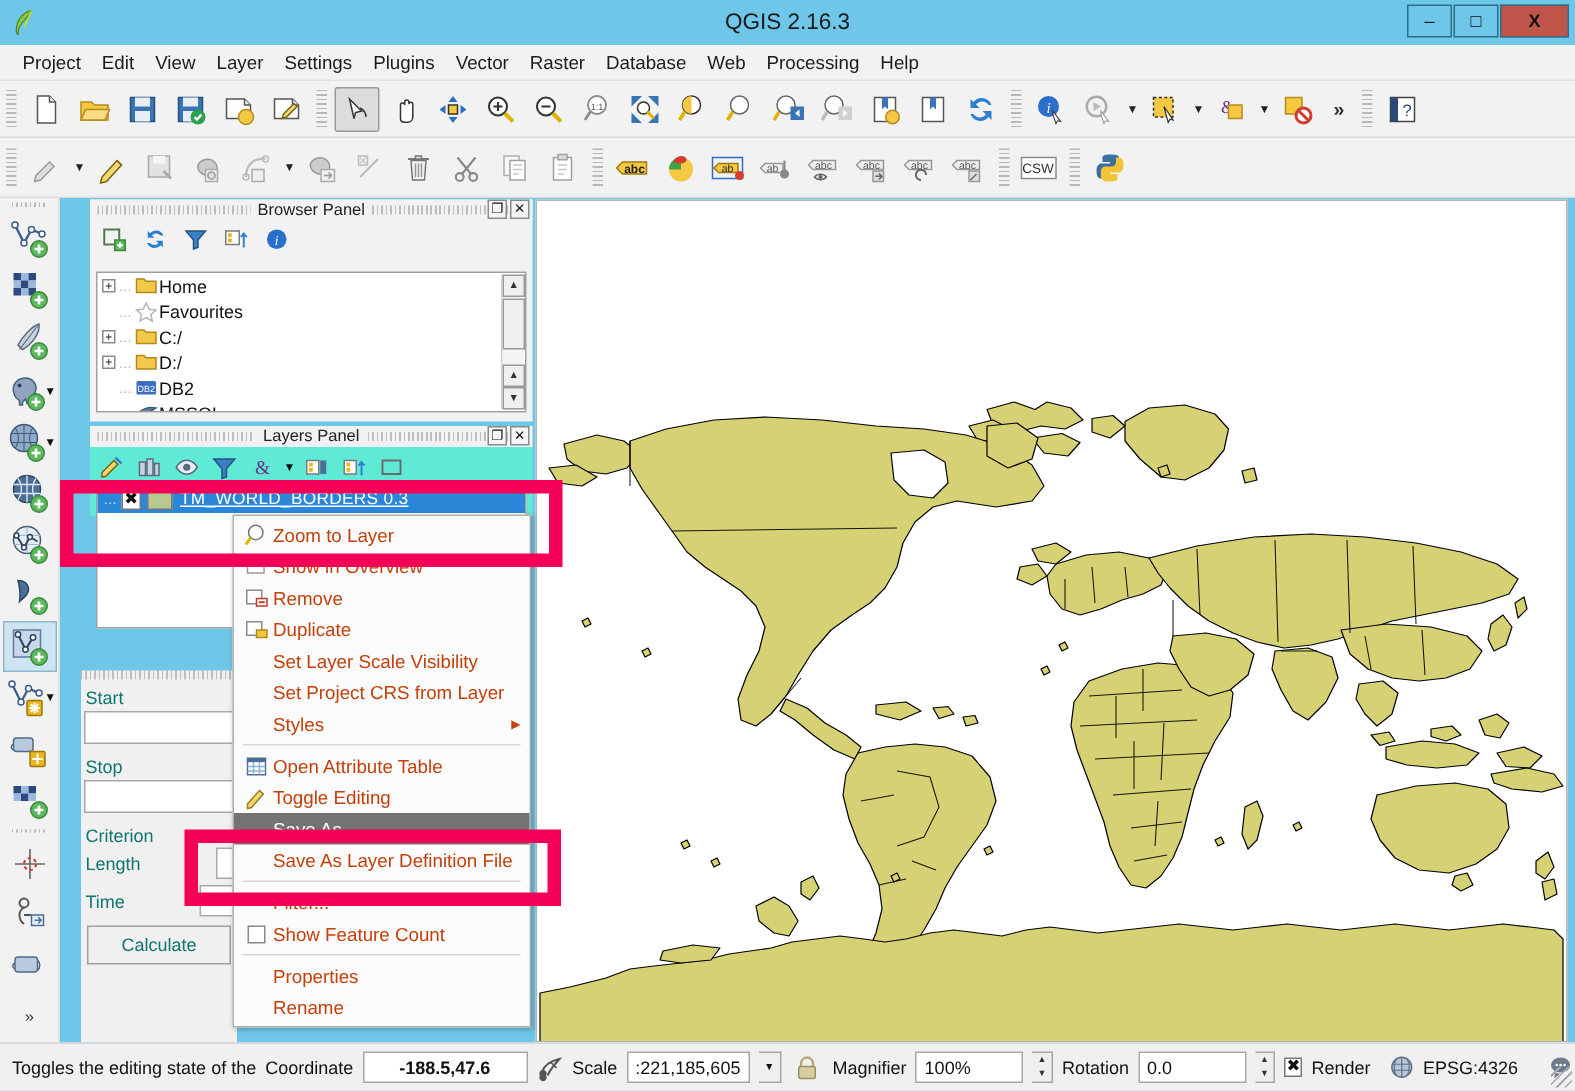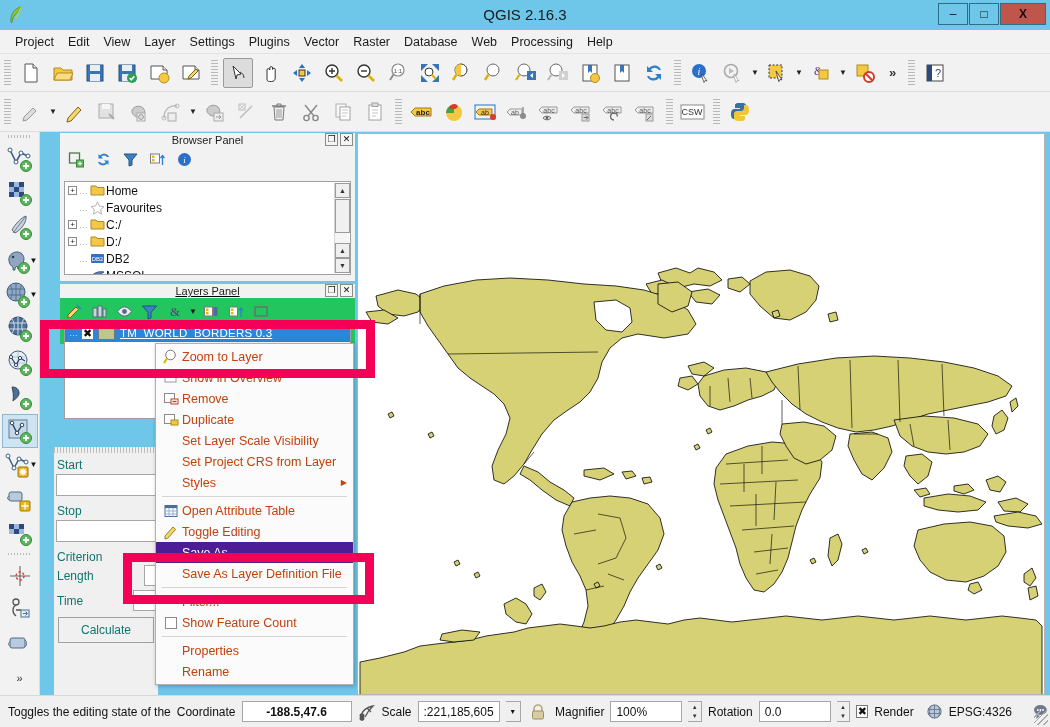--- a/index.html
+++ b/index.html
@@ -87,21 +87,21 @@
   }
   .ltb-btn.sel{ background:#cfe4f2; border:1px solid #8fb8d0; }
   .ltb-row{ display:flex; align-items:center; width:40px; }
   .ltb-caret{ font-size:8px; color:#111; margin-left:-6px; }
 
   
   .panel-title{
     height:14px; background:#f2f2f2;
     display:flex; align-items:center; justify-content:center;
     position:relative;
-    font-size:11px; color:#222;flex-direction:column;
+    font-size:11px; color:#222;
   }
   .panel-title .dots-l,.panel-title .dots-r{
     flex:1; height:6px;
     background:repeating-linear-gradient(to right,#bdbdbd 0 1px,transparent 1px 3px);
     margin:0 5px;
   }
   .pt-btns{ position:absolute; right:2px; top:0; display:flex; gap:2px; }
   .pt-btn{
     width:13px; height:13px; border:1px solid #8a8a8a; background:#f5f5f5;
     font-size:9px; line-height:11px; text-align:center; color:#111; cursor:pointer;
@@ -140,22 +140,21 @@
     width:15px; height:15px; border:1px solid #9a9a9a; background:#efefef;
     font-size:7px; text-align:center; line-height:13px; color:#333; cursor:pointer;
   }
   .vs-thumb{
     position:absolute; left:0; top:16px; width:15px; height:34px;
     border:1px solid #9a9a9a; background:#f0f0f0; cursor:pointer;
   }
 
   .layers-panel{
     position:absolute; left:60px; top:284px; width:295px; height:60px;
-    background:#22c55e;
-    text-decoration:underline;
+    background:#5eead4;
   }
   .layers-tb{
     position:absolute; left:0; top:16px; height:22px; width:295px;
     display:flex; align-items:center; padding-left:4px; gap:5px;
   }
   .layers-list{
     position:absolute; left:4px; top:39px; width:287px; height:96px;
     background:#fff; border:1px solid #a0a0a0;
   }
   .layer-row{
@@ -205,21 +204,21 @@
   .ctxmenu{
     position:absolute; left:155px; top:343px; width:199px;
     background:#fbfbfb; border:1px solid #b0b0b0;
     box-shadow:1px 1px 4px rgba(0,0,0,.28);
     padding:2px 0; z-index:50;
   }
   .ctx-item{
     display:flex; align-items:center; height:21px; padding-left:4px;
     font-size:12.5px; color:#c2410c; cursor:pointer; position:relative;
   }
-  .ctx-item.sel{ background:#4c1d95; color:#fff; }
+  .ctx-item.sel{ background:#737373; color:#fff; }
   .ctx-ico{ width:22px; height:18px; display:flex; align-items:center; justify-content:center; flex:none; }
   .ctx-sep{ height:1px; background:#d5d5d5; margin:3px 6px; }
   .ctx-sub{ position:absolute; right:6px; font-size:8px; }
 
   
   .statusbar{
     position:absolute; left:0; bottom:0; width:1050px; height:32px;
     background:#f0f0f0; border-top:1px solid #d8d8d8;
     display:flex; align-items:center; padding-left:8px; gap:6px;
     font-size:12px; color:#111;

